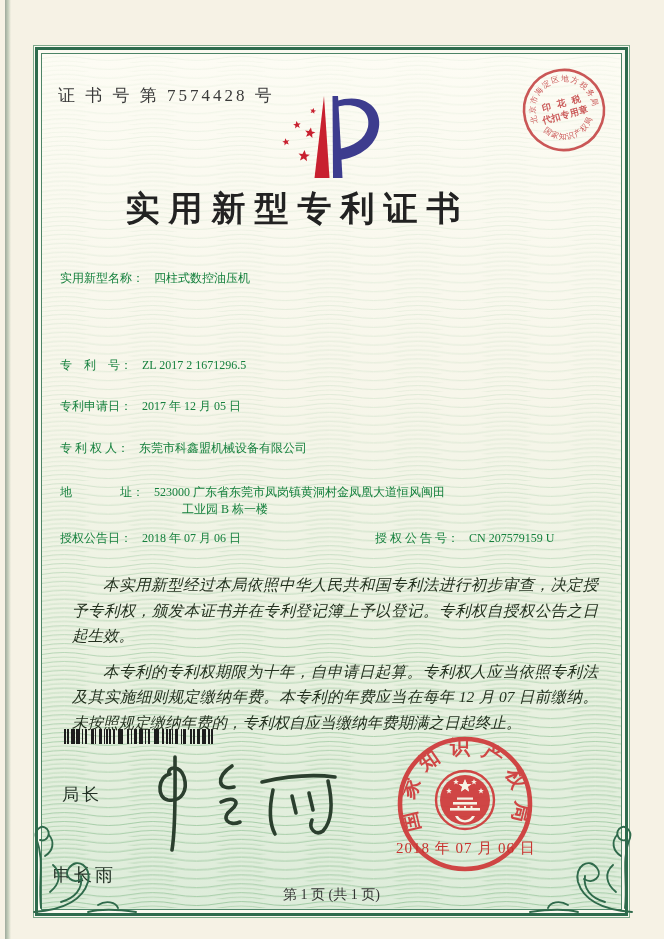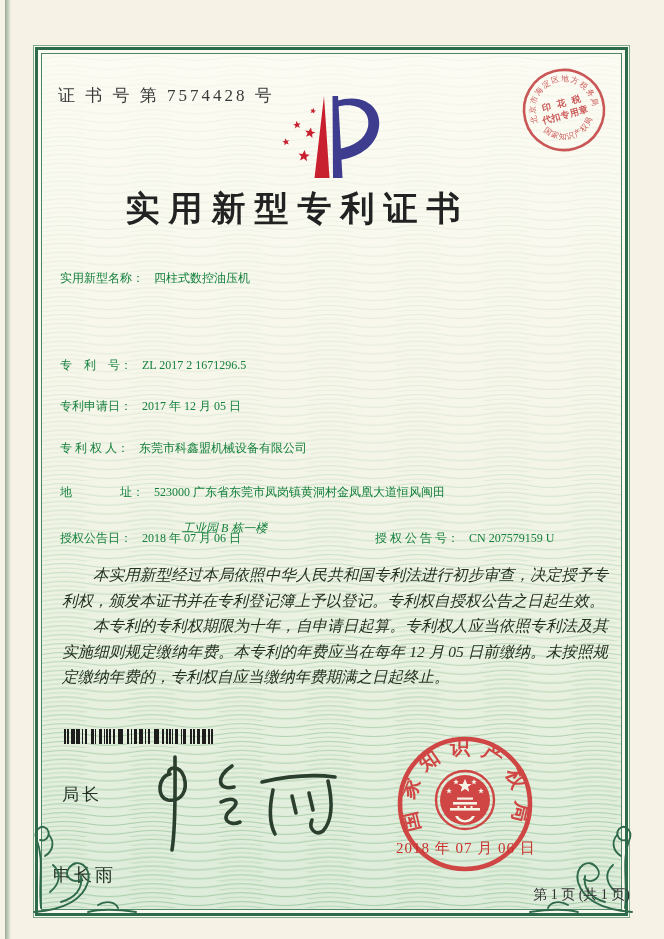--- a/index.html
+++ b/index.html
@@ -14,38 +14,38 @@
   .frame-inner{position:absolute;inset:1px;border:3px solid #2e6b4d;box-sizing:border-box;}
   .frame-inner2{position:absolute;inset:3px;border:1px solid #4d8466;box-sizing:border-box;
          background:linear-gradient(180deg,#fdfcf4 0%,#f7f6ea 40%,#e9f1e0 72%,#ddecda 100%);}
   .waves{position:absolute;inset:0;width:100%;height:100%;}
   
   .certno{position:absolute;left:58px;top:84px;font-size:17px;letter-spacing:3px;color:#3a3a3a;}
   .title{position:absolute;left:0;width:595px;top:186px;text-align:center;
          font-size:34px;font-weight:600;letter-spacing:9px;color:#222;}
   .frow{position:absolute;left:60px;font-size:12px;color:#15803d;white-space:nowrap;}
   .fvalue{margin-left:10px;}
-  .fvalue2{margin-left:122px;margin-top:19px;font-style:italic;}
+  .fvalue2{margin-left:122px;margin-top:0;}
   .grant-group{position:absolute;left:315px;top:0;white-space:nowrap;text-align:center;}
   .bodytext{position:absolute;left:62px;top:562px;width:546px;color:#23311f;}
-  .bodytext p{margin:0;text-indent:2em;font-size:15.5px;line-height:25.5px;
+  .bodytext p{margin:10px;text-indent:2em;font-size:15.5px;line-height:25.5px;
               text-align:justify;font-style:italic;}
   .barcode{position:absolute;left:64px;top:729px;width:152px;height:15px;
      background:
        repeating-linear-gradient(90deg,#1d1d1d 0 1.5px,rgba(0,0,0,0) 1.5px 3.5px,#1d1d1d 3.5px 5px,rgba(0,0,0,0) 5px 9px),
        repeating-linear-gradient(90deg,#1d1d1d 0 2px,rgba(0,0,0,0) 2px 7px);}
   .official-title{position:absolute;left:62px;top:783px;font-size:17px;letter-spacing:3px;color:#233226;}
   .official-name{position:absolute;left:53px;top:815px;font-size:18px;letter-spacing:3px;color:#233226;margin-top:48px;}
   .signature{position:absolute;left:142px;top:750px;}
   .seal{position:absolute;left:383px;top:724px;}
   .seal-date{position:absolute;left:396px;top:839px;font-size:15px;color:#c8322e;
              letter-spacing:1px;white-space:nowrap;}
   .tax-stamp{position:absolute;left:514px;top:60px;opacity:.92;}
   .logo{position:absolute;left:278px;top:90px;}
-  .footer{position:absolute;left:33px;width:597px;top:886px;text-align:right;
+  .footer{position:absolute;left:33px;width:597px;top:886px;text-align:center;
           font-size:14px;color:#333;}
   .corner{position:absolute;}
   .corner-left{left:28px;top:820px;}
   .corner-right{left:526px;top:820px;transform:scaleX(-1);}
 </style>
 </head>
 <body>
 
 <div class="page">
   <div class="spine"></div>
@@ -133,21 +133,21 @@
   </div>
   <div class="frow" style="top:530px">
     <span class="flabel">授权公告日：</span><span class="fvalue">2018 年 07 月 06 日</span>
     <span class="grant-group">
       <span>授 权 公 告 号：</span><span class="fvalue">CN 207579159 U</span>
     </span>
   </div>
 
   <div class="bodytext">
     <p>本实用新型经过本局依照中华人民共和国专利法进行初步审查，决定授予专利权，颁发本证书并在专利登记簿上予以登记。专利权自授权公告之日起生效。</p>
-    <p>本专利的专利权期限为十年，自申请日起算。专利权人应当依照专利法及其实施细则规定缴纳年费。本专利的年费应当在每年 12 月 05 日前缴纳。未按照规定缴纳年费的，专利权自应当缴纳年费期满之日起终止。</p>
+    <p>本专利的专利权期限为十年，自申请日起算。专利权人应当依照专利法及其实施细则规定缴纳年费。本专利的年费应当在每年 12 月 07 日前缴纳。未按照规定缴纳年费的，专利权自应当缴纳年费期满之日起终止。</p>
   </div>
 
   <div class="barcode"></div>
 
   <div class="official-title">局长</div>
   <div class="official-name">申长雨</div>
 
   <svg class="signature" width="200" height="108" viewBox="0 0 200 108">
     <g fill="none" stroke="#2b3f2e" stroke-width="3.6" stroke-linecap="round" stroke-linejoin="round">
       <path d="M28,24 C16,26 14,48 26,50 C40,52 46,40 42,27 C38,15 25,16 27,24"></path>

